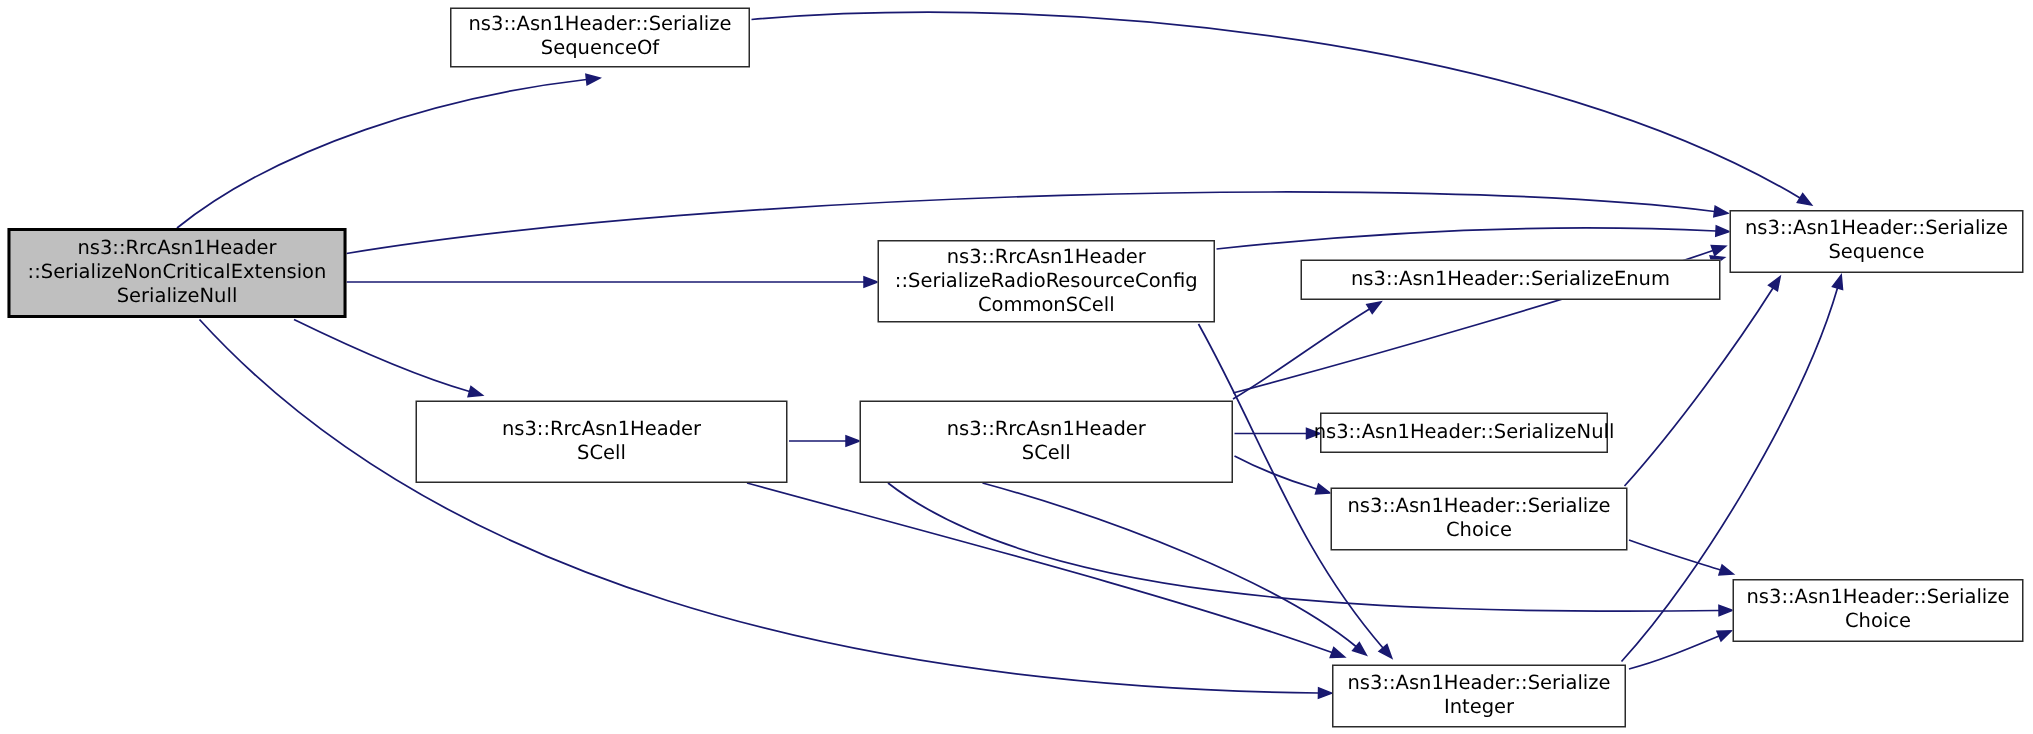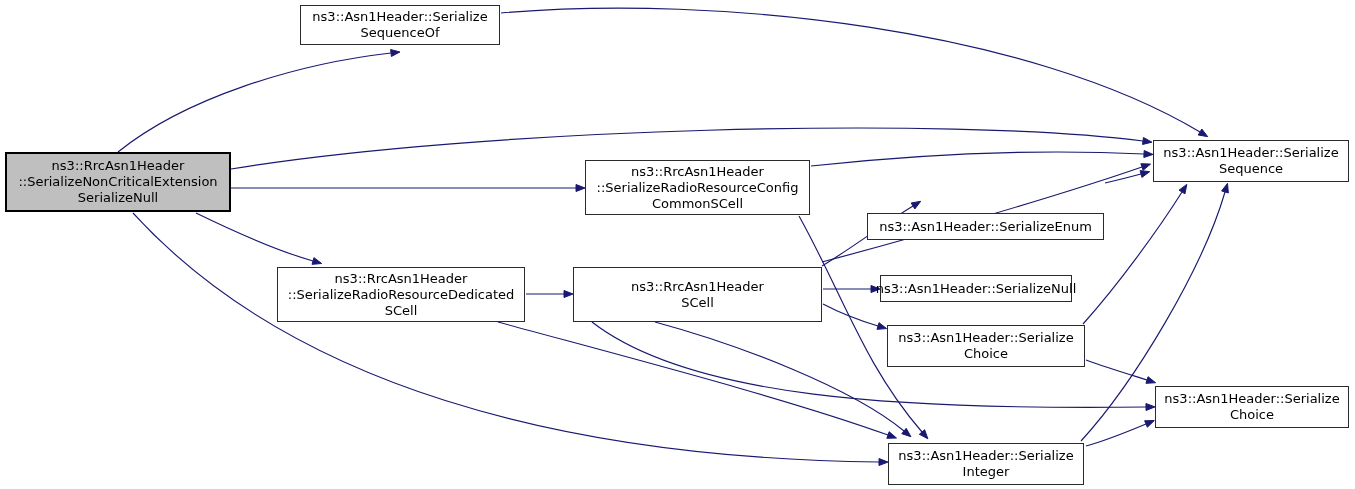--- a/index.html
+++ b/index.html
@@ -105,26 +105,25 @@
       </div>
       <div class="node" style="left: 300px; top: 5px; width: 200px; height: 40px;">
         <div class="nl">ns3::Asn1Header::Serialize</div>
         <div class="nl">SequenceOf</div>
       </div>
       <div class="node" style="left: 585px; top: 160px; width: 225px; height: 55px;">
         <div class="nl">ns3::RrcAsn1Header</div>
         <div class="nl">::SerializeRadioResourceConfig</div>
         <div class="nl">CommonSCell</div>
       </div>
-      <div class="node" style="left: 867px; top: 173px; width: 237px; height: 27px; margin-top: 40px;">
+      <div class="node" style="left: 867px; top: 173px; width: 280px; height: 27px;">
         <div class="nl">ns3::Asn1Header::SerializeEnum</div>
       </div>
       <div class="node" style="left: 277px; top: 267px; width: 248px; height: 55px;">
         <div class="nl">ns3::RrcAsn1Header</div>
-        <div class="nl">::SerializeRadioResourceDedicated</div>
         <div class="nl">SCell</div>
       </div>
       <div class="node" style="left: 573px; top: 267px; width: 249px; height: 55px;">
         <div class="nl">ns3::RrcAsn1Header</div>
         <div class="nl">SCell</div>
       </div>
       <div class="node" style="left: 880px; top: 275px; width: 192px; height: 27px;">
         <div class="nl">ns3::Asn1Header::SerializeNull</div>
       </div>
       <div class="node" style="left: 887px; top: 325px; width: 198px; height: 42px;">

